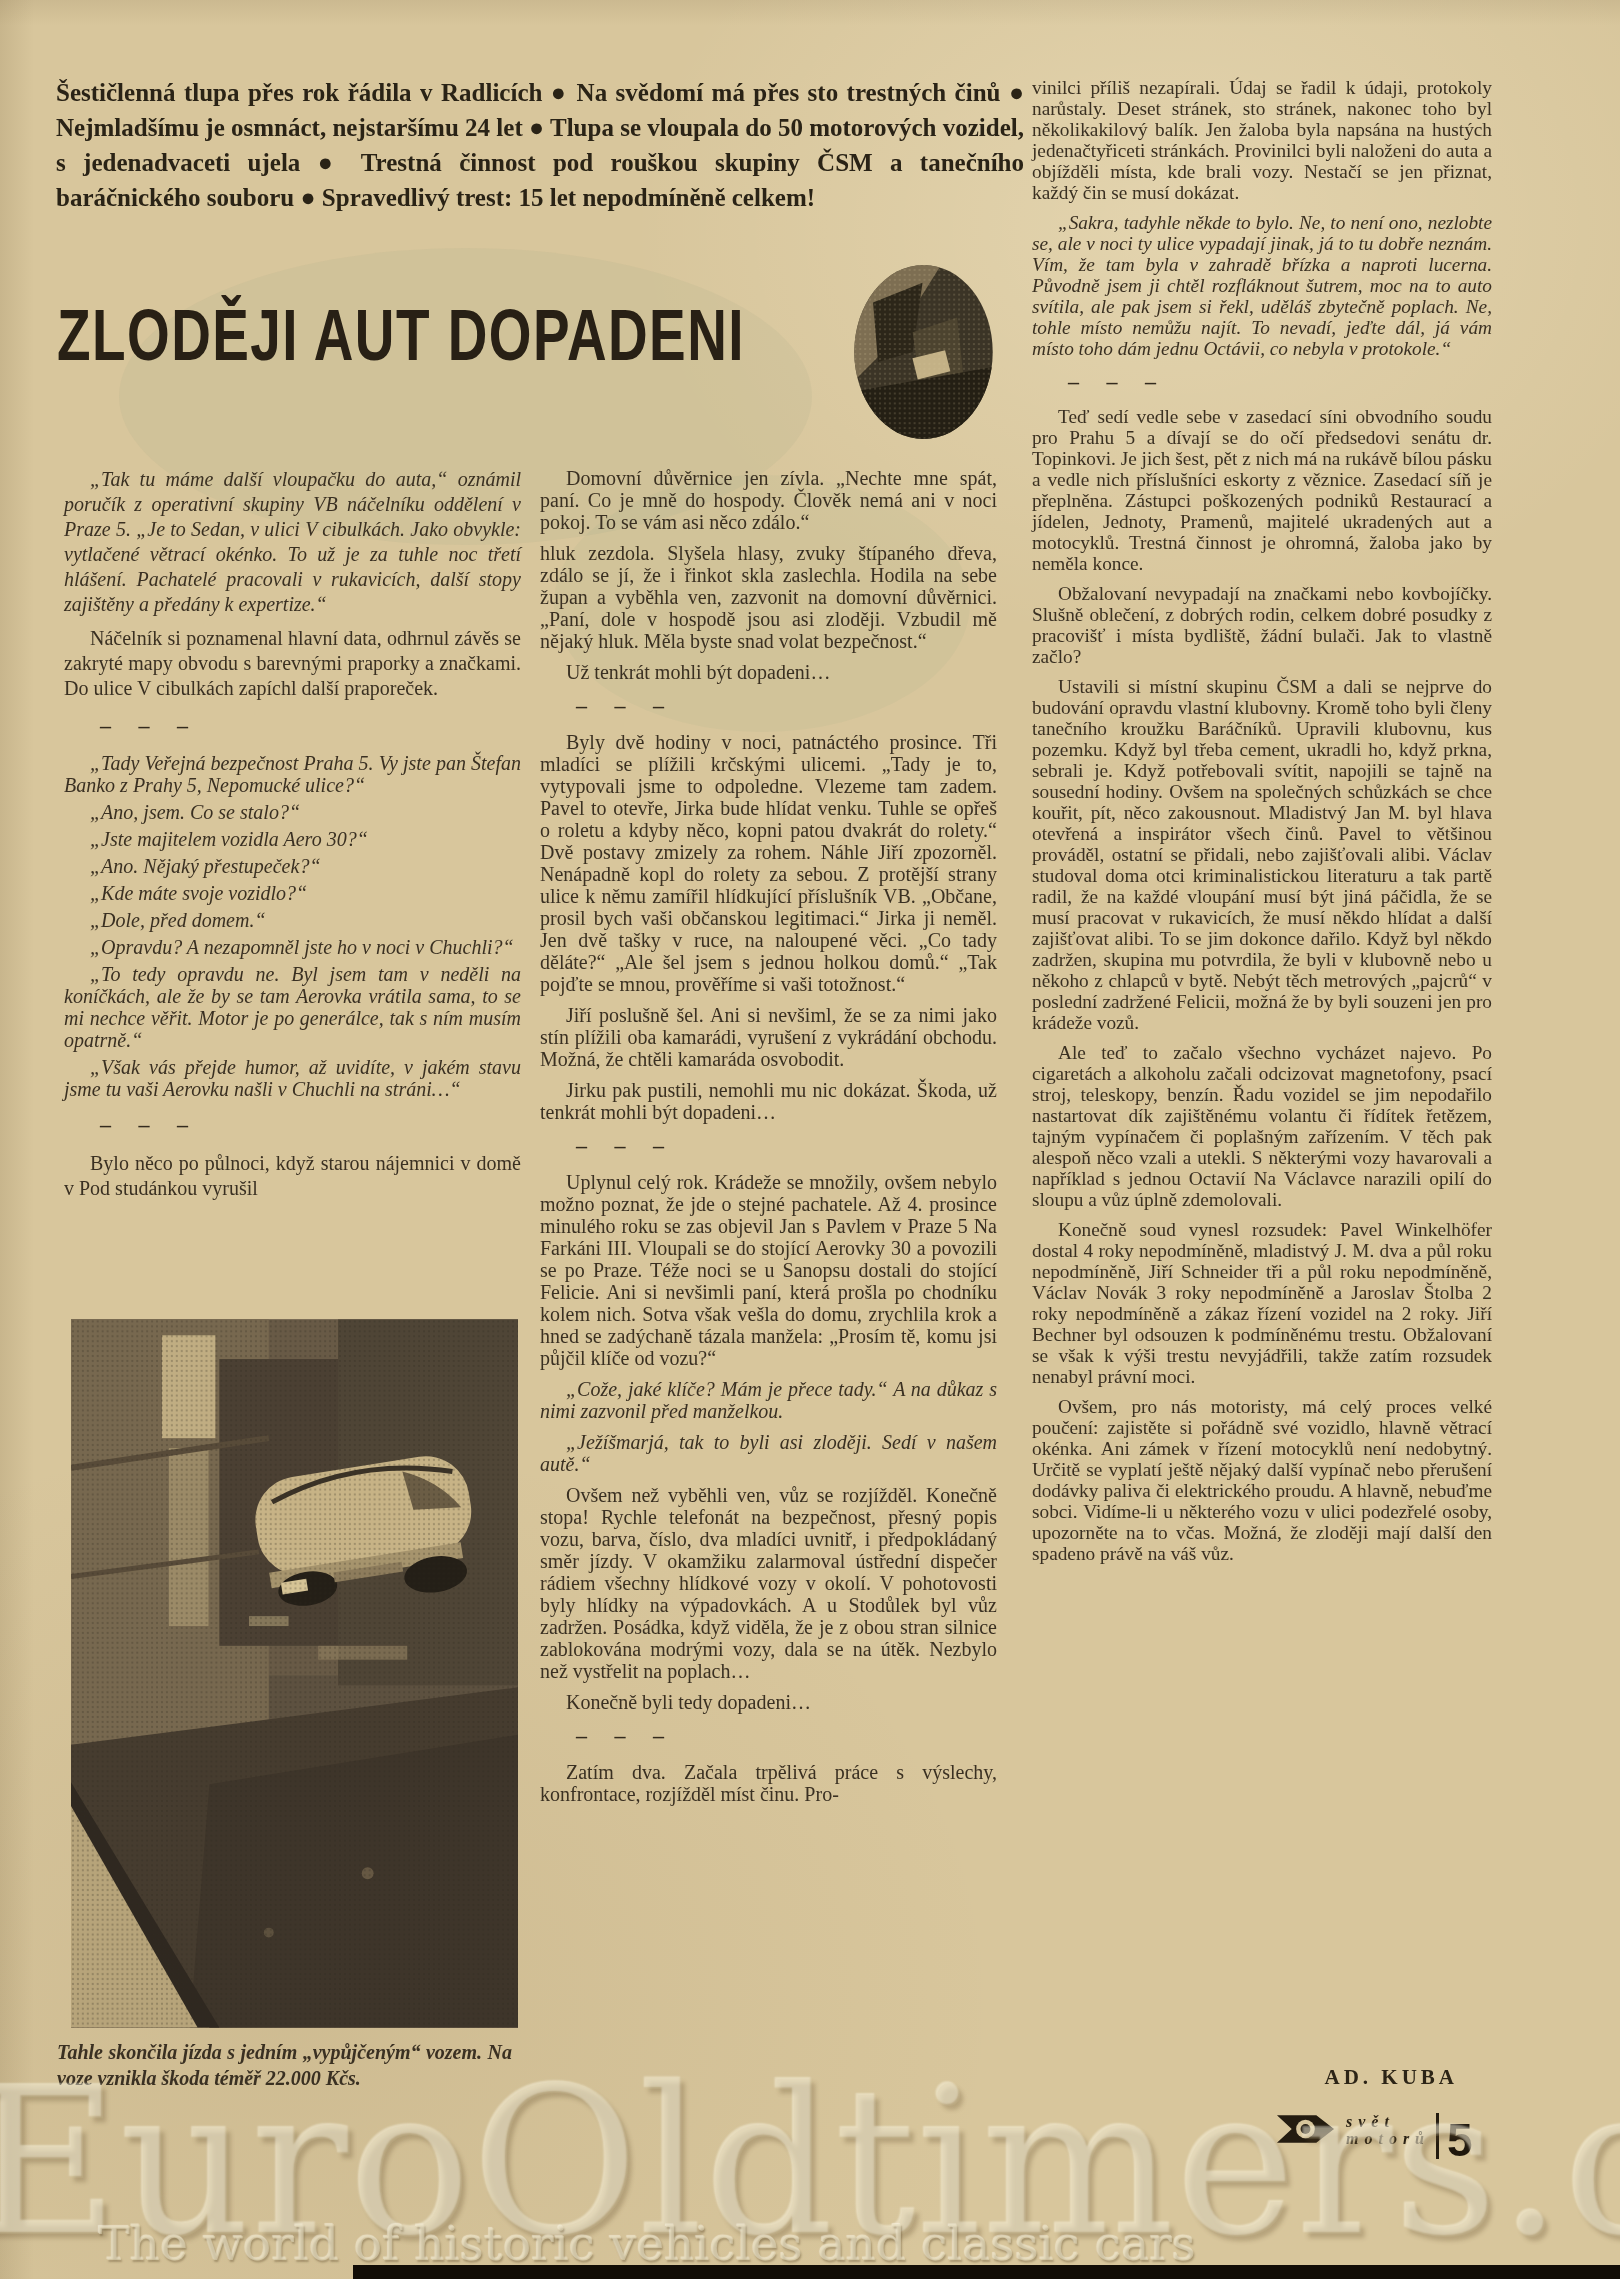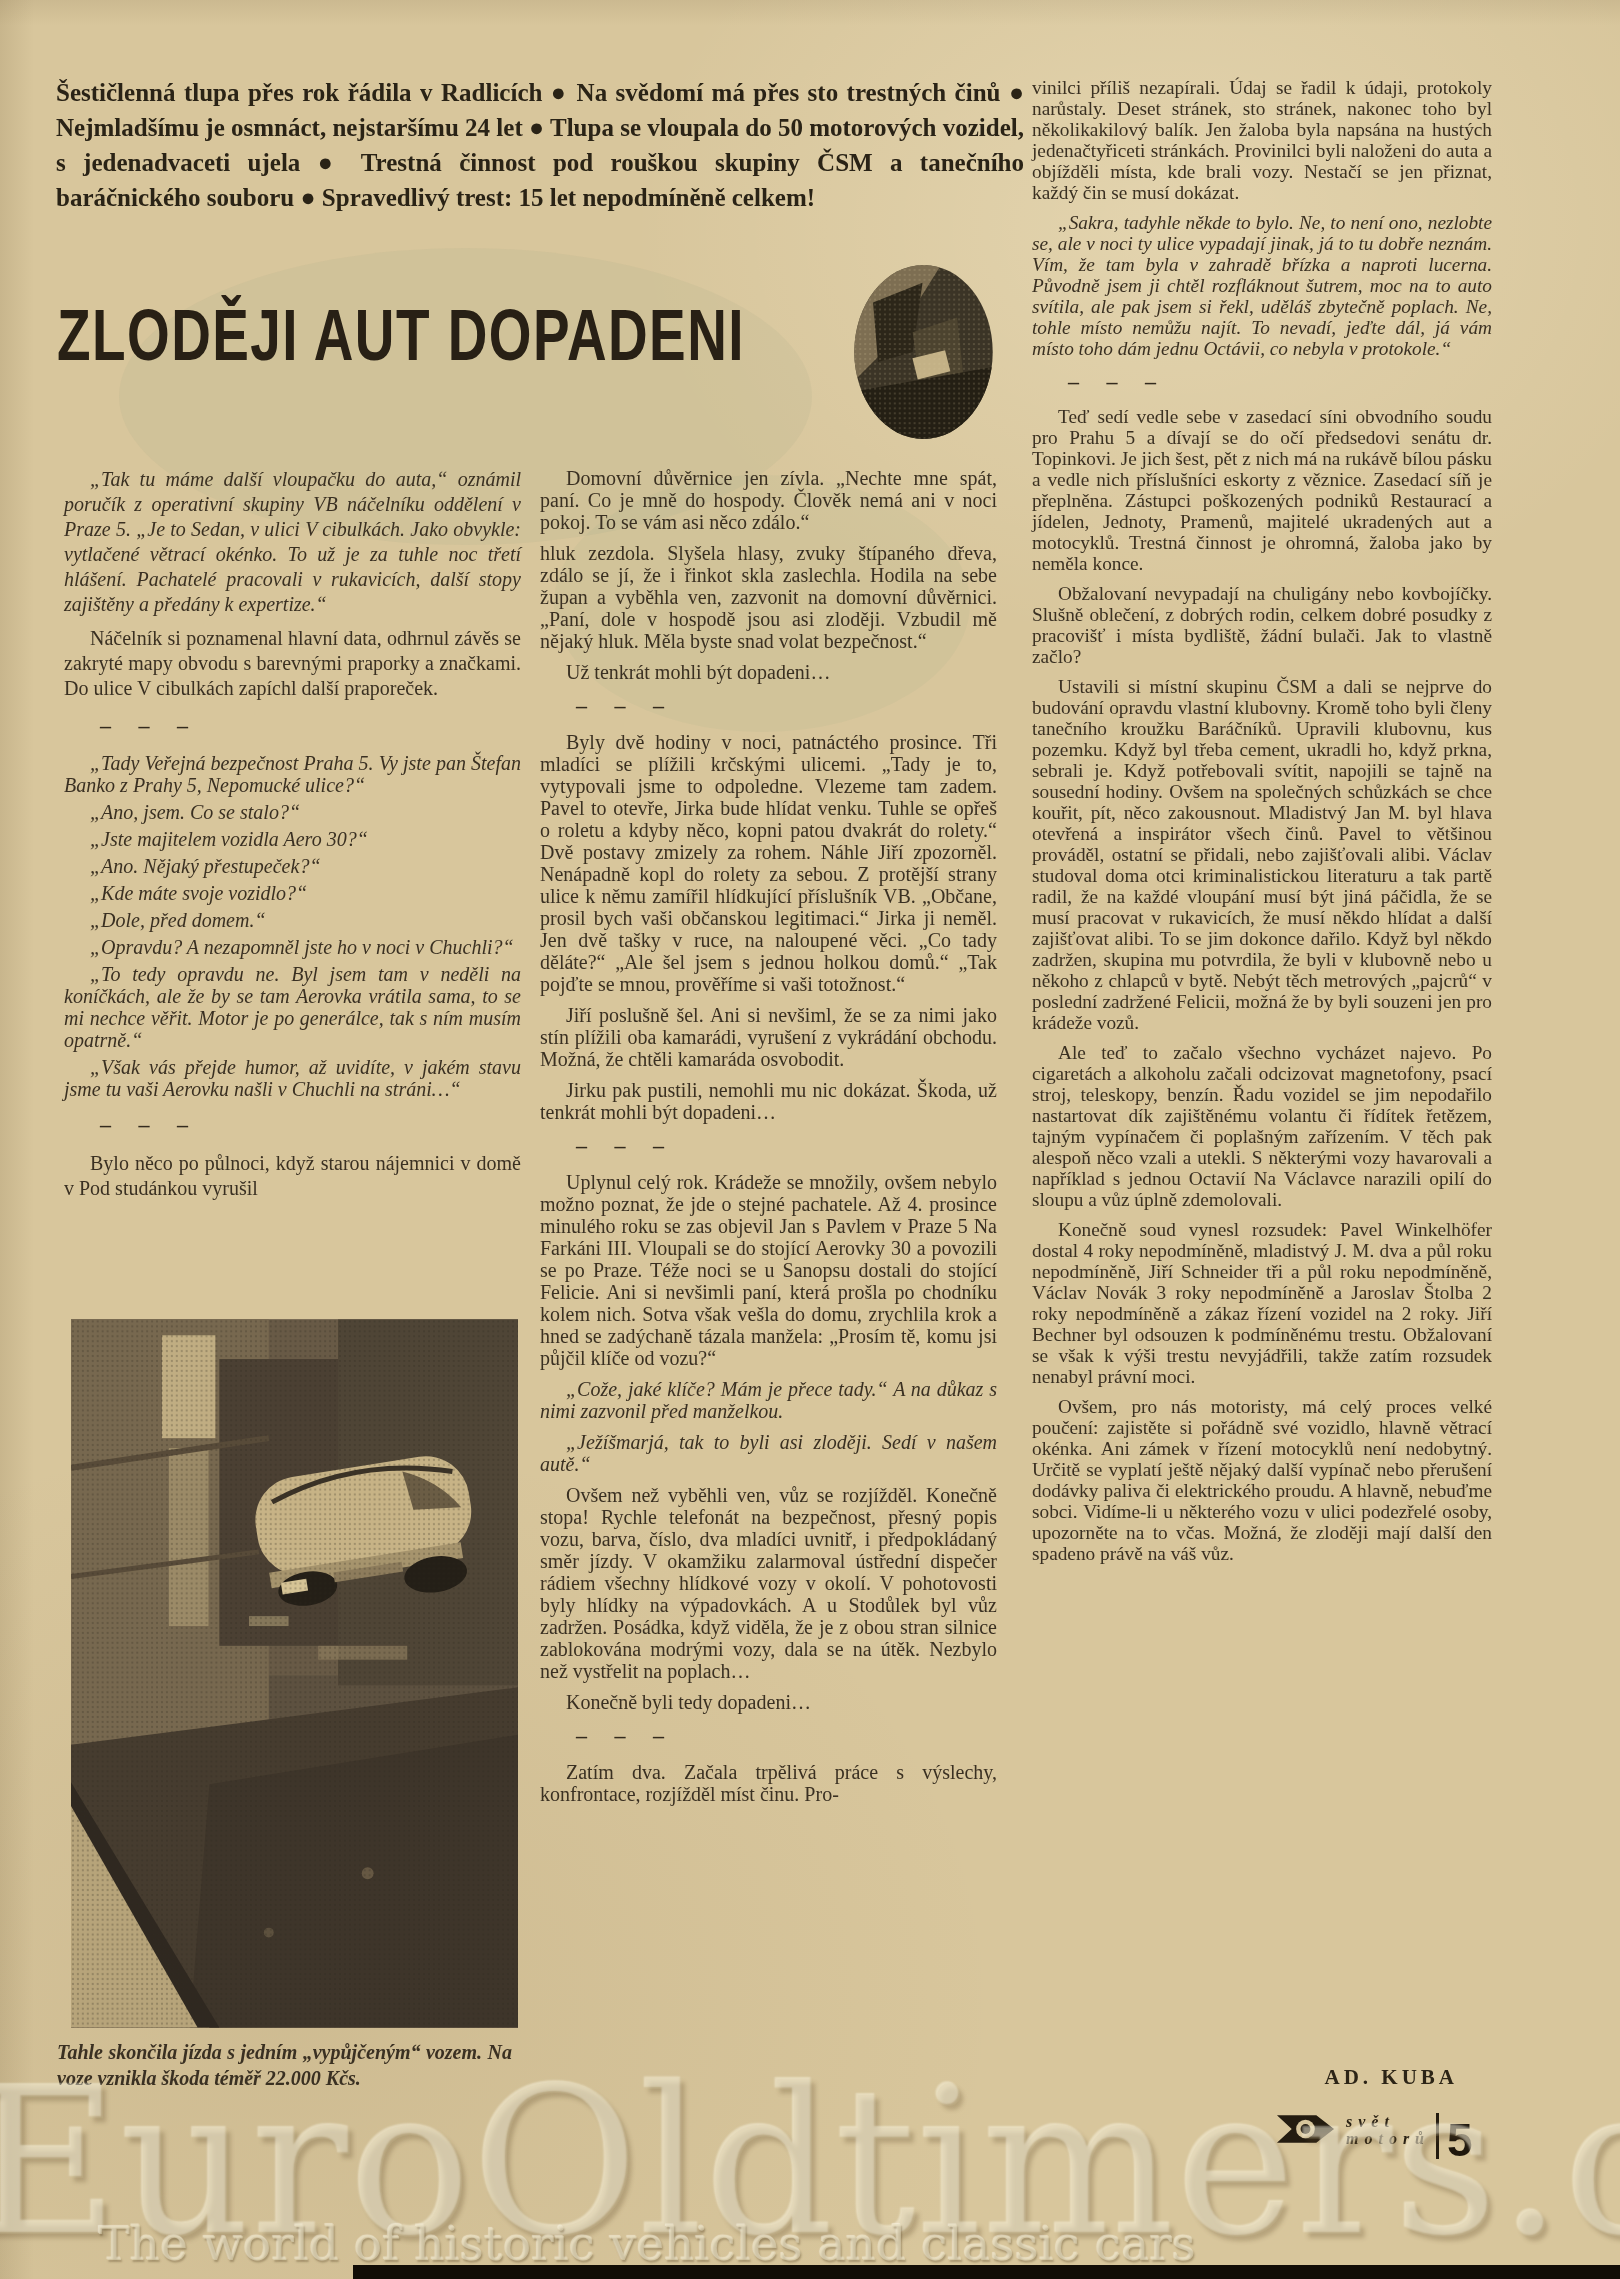--- a/index.html
+++ b/index.html
@@ -198,21 +198,21 @@
     <p class="para">Konečně byli tedy dopadeni…</p>
     <div class="divider">– – –</div>
     <p class="para">Zatím dva. Začala trpělivá práce s výslechy, konfrontace, rozjížděl míst činu. Pro-</p>
   </div>
 
   <div class="col" id="col3">
     <p class="para noind">vinilci příliš nezapírali. Údaj se řadil k údaji, protokoly narůstaly. Deset stránek, sto stránek, nakonec toho byl několikakilový balík. Jen žaloba byla napsána na hustých jedenačtyřiceti stránkách. Provinilci byli naloženi do auta a objížděli místa, kde brali vozy. Nestačí se jen přiznat, každý čin se musí dokázat.</p>
     <p class="para ital">„Sakra, tadyhle někde to bylo. Ne, to není ono, nezlobte se, ale v noci ty ulice vypadají jinak, já to tu dobře neznám. Vím, že tam byla v zahradě břízka a naproti lucerna. Původně jsem ji chtěl rozfláknout šutrem, moc na to auto svítila, ale pak jsem si řekl, uděláš zbytečně poplach. Ne, tohle místo nemůžu najít. To nevadí, jeďte dál, já vám místo toho dám jednu Octávii, co nebyla v protokole.“</p>
     <div class="divider">– – –</div>
     <p class="para">Teď sedí vedle sebe v zasedací síni obvodního soudu pro Prahu 5 a dívají se do očí předsedovi senátu dr. Topinkovi. Je jich šest, pět z nich má na rukávě bílou pásku a vedle nich příslušníci eskorty z věznice. Zasedací síň je přeplněna. Zástupci poškozených podniků Restaurací a jídelen, Jednoty, Pramenů, majitelé ukradených aut a motocyklů. Trestná činnost je ohromná, žaloba jako by neměla konce.</p>
-    <p class="para">Obžalovaní nevypadají na chuligány nebo kovbojíčky. Slušně oblečení, z dobrých rodin, celkem dobré posudky z pracovišť i místa bydliště, žádní bulači. Jak to vlastně začlo?</p>
+    <p class="para">Obžalovaní nevypadají na značkami nebo kovbojíčky. Slušně oblečení, z dobrých rodin, celkem dobré posudky z pracovišť i místa bydliště, žádní bulači. Jak to vlastně začlo?</p>
     <p class="para">Ustavili si místní skupinu ČSM a dali se nejprve do budování opravdu vlastní klubovny. Kromě toho byli členy tanečního kroužku Baráčníků. Upravili klubovnu, kus pozemku. Když byl třeba cement, ukradli ho, když prkna, sebrali je. Když potřebovali svítit, napojili se tajně na sousední hodiny. Ovšem na společných schůzkách se chce kouřit, pít, něco zakousnout. Mladistvý Jan M. byl hlava otevřená a inspirátor všech činů. Pavel to většinou prováděl, ostatní se přidali, nebo zajišťovali alibi. Václav studoval doma otci kriminalistickou literaturu a tak partě radil, že na každé vloupání musí být jiná páčidla, že se musí pracovat v rukavicích, že musí někdo hlídat a další zajišťovat alibi. To se jim dokonce dařilo. Když byl někdo zadržen, skupina mu potvrdila, že byli v klubovně nebo u někoho z chlapců v bytě. Nebýt těch metrových „pajcrů“ v poslední zadržené Felicii, možná že by byli souzeni jen pro krádeže vozů.</p>
     <p class="para">Ale teď to začalo všechno vycházet najevo. Po cigaretách a alkoholu začali odcizovat magnetofony, psací stroj, teleskopy, benzín. Řadu vozidel se jim nepodařilo nastartovat dík zajištěnému volantu či řídítek řetězem, tajným vypínačem či poplašným zařízením. V těch pak alespoň něco vzali a utekli. S některými vozy havarovali a například s jednou Octavií Na Václavce narazili opilí do sloupu a vůz úplně zdemolovali.</p>
     <p class="para">Konečně soud vynesl rozsudek: Pavel Winkelhöfer dostal 4 roky nepodmíněně, mladistvý J. M. dva a půl roku nepodmíněně, Jiří Schneider tři a půl roku nepodmíněně, Václav Novák 3 roky nepodmíněně a Jaroslav Štolba 2 roky nepodmíněně a zákaz řízení vozidel na 2 roky. Jiří Bechner byl odsouzen k podmíněnému trestu. Obžalovaní se však k výši trestu nevyjádřili, takže zatím rozsudek nenabyl právní moci.</p>
     <p class="para">Ovšem, pro nás motoristy, má celý proces velké poučení: zajistěte si pořádně své vozidlo, hlavně větrací okénka. Ani zámek v řízení motocyklů není nedobytný. Určitě se vyplatí ještě nějaký další vypínač nebo přerušení dodávky paliva či elektrického proudu. A hlavně, nebuďme sobci. Vidíme-li u některého vozu v ulici podezřelé osoby, upozorněte na to včas. Možná, že zloději mají další den spadeno právě na váš vůz.</p>
   </div>
 
   <div id="author">AD. KUBA</div>
 
   <div id="logo-row">
     <svg width="61" height="32" viewBox="0 0 62 32">

